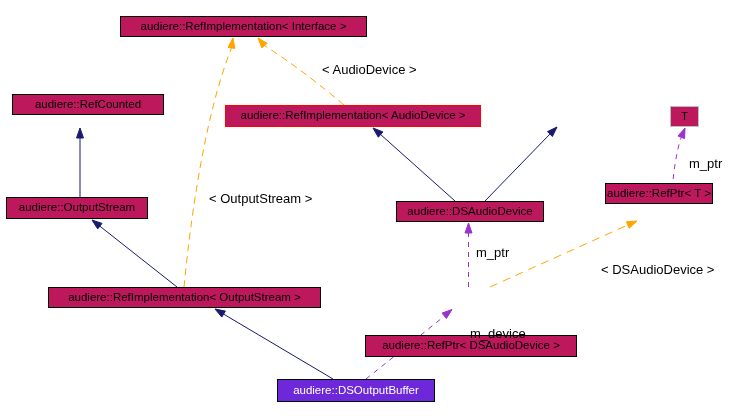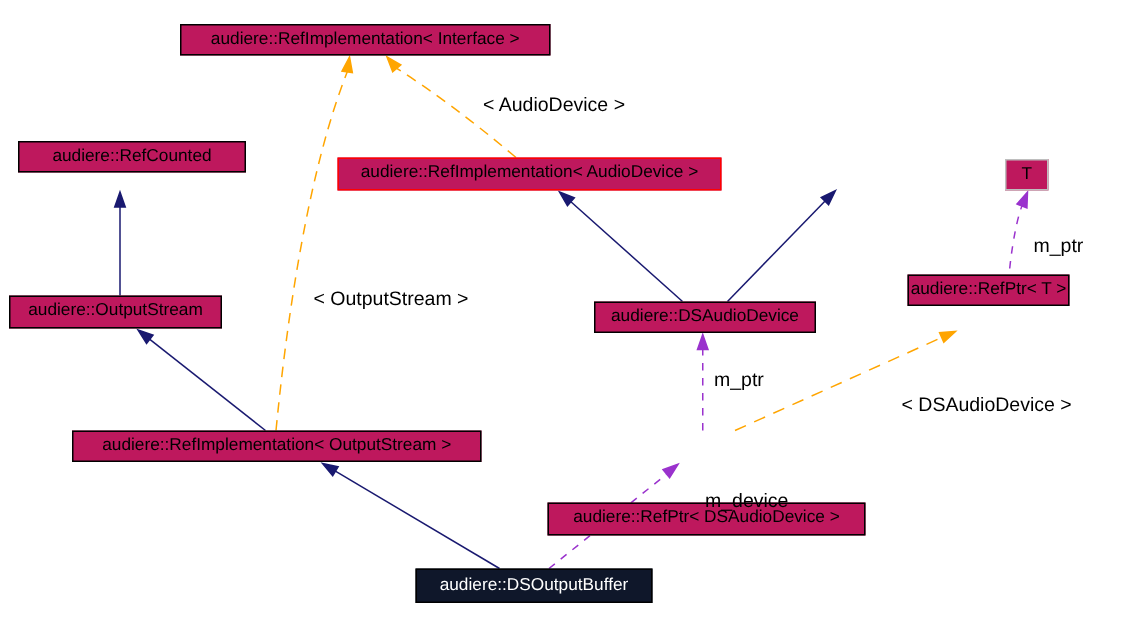--- a/index.html
+++ b/index.html
@@ -86,21 +86,21 @@
 
   <div class="node" style="left: 120px; top: 16px; width: 247px; height: 21px; border: 1px solid rgb(0, 0, 0);">audiere::RefImplementation&lt; Interface &gt;</div>
   <div class="node" style="left: 12px; top: 94px; width: 152px; height: 21px; border: 1px solid rgb(0, 0, 0);">audiere::RefCounted</div>
   <div class="node" style="left: 225px; top: 105px; width: 256px; height: 22px; border: 1.5px solid rgb(255, 0, 0);">audiere::RefImplementation&lt; AudioDevice &gt;</div>
   <div class="node" style="left: 670px; top: 106px; width: 29px; height: 21px; border: 1px solid rgb(190, 190, 190);">T</div>
   <div class="node" style="left: 6px; top: 197px; width: 142px; height: 22px; border: 1px solid rgb(0, 0, 0);">audiere::OutputStream</div>
   <div class="node" style="left: 396px; top: 201px; width: 148px; height: 21px; border: 1px solid rgb(0, 0, 0);">audiere::DSAudioDevice</div>
   <div class="node" style="left: 605px; top: 183px; width: 108px; height: 21px; border: 1px solid rgb(0, 0, 0);">audiere::RefPtr&lt; T &gt;</div>
   <div class="node" style="left: 48px; top: 287px; width: 273px; height: 21px; border: 1px solid rgb(0, 0, 0);">audiere::RefImplementation&lt; OutputStream &gt;</div>
   <div class="node" style="left: 365px; top: 287px; width: 212px; height: 22px; border: 1px solid rgb(0, 0, 0); margin-top: 48px;">audiere::RefPtr&lt; DSAudioDevice &gt;</div>
-  <div class="node" style="left: 277px; top: 379px; width: 158px; height: 23px; background: #0f172a; color: rgb(255, 255, 255); border: 1px solid rgb(0, 0, 0);">audiere::DSOutputBuffer</div>
+  <div class="node" style="left: 277px; top: 379px; width: 158px; height: 23px; background: #6d28d9; color: rgb(255, 255, 255); border: 1px solid rgb(0, 0, 0);">audiere::DSOutputBuffer</div>
 
   <div class="edge-label" style="left:322px;top:63px;">&lt; AudioDevice &gt;</div>
   <div class="edge-label" style="left:209px;top:156px;margin-top:36px;">&lt; OutputStream &gt;</div>
   <div class="edge-label" style="left:601px;top:263px;">&lt; DSAudioDevice &gt;</div>
   <div class="edge-label" style="left:689px;top:157px;">m_ptr</div>
   <div class="edge-label" style="left:476px;top:246px;">m_ptr</div>
   <div class="edge-label" style="left:431px;top:327px;margin-left:39px;">m_device</div>
 
 </div>
 

